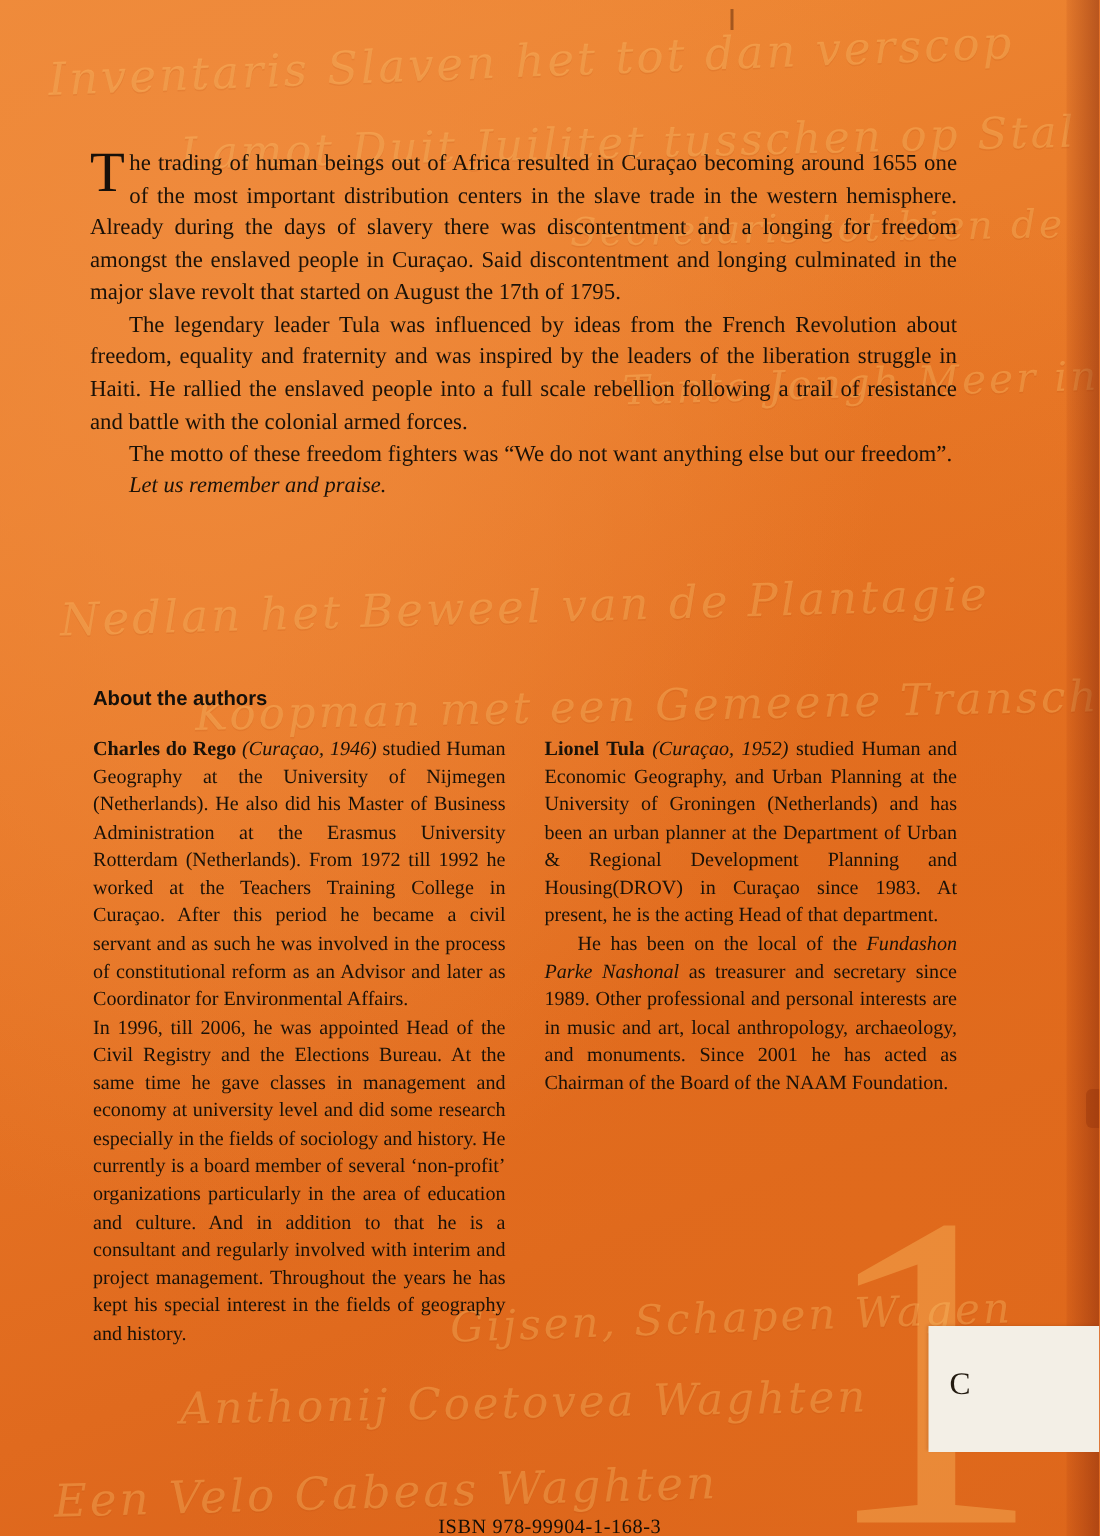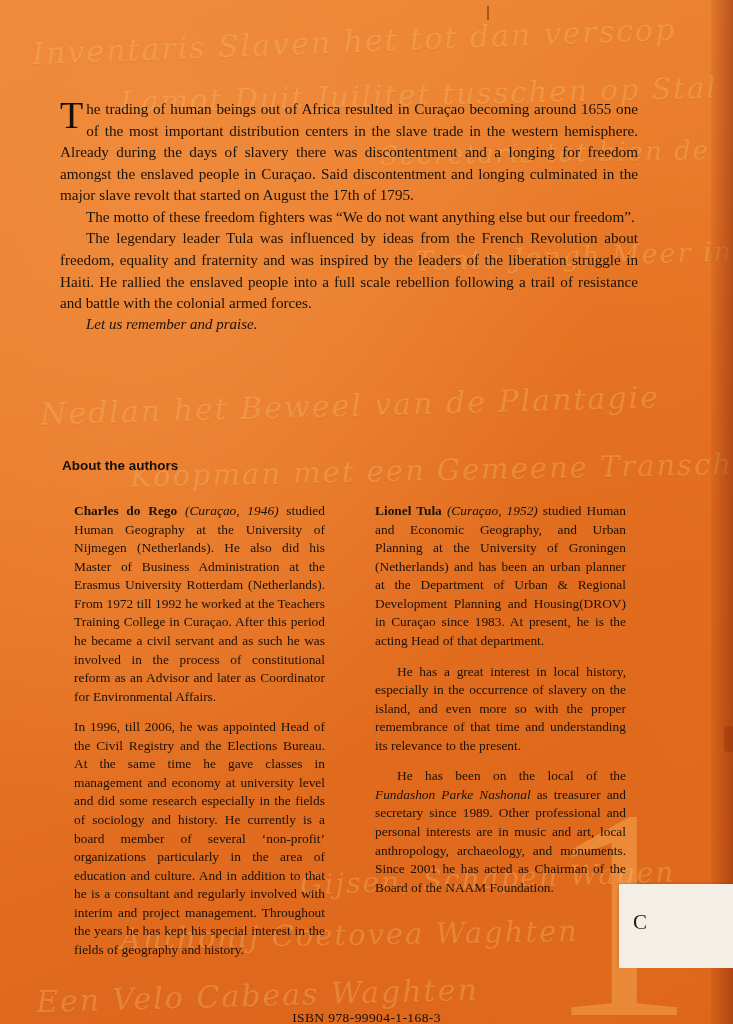--- a/index.html
+++ b/index.html
@@ -110,21 +110,21 @@
     gap: 26px;
   }
   .col {
     width: 275px;
     font-size: 13.4px;
     line-height: 1.385;
     text-align: justify;
     color: #1a1208;
   }
   .col p {
-    margin: 12px;
+    margin: 0;
     text-indent: 0;
   }
   .col p.ind {
     text-indent: 22px;
   }
   .name {
     font-weight: bold;
   }
   .ital {
     font-style: italic;
@@ -194,35 +194,34 @@
   </div>
 
   <div class="big-numeral">1</div>
 
   <div class="edge-band"></div>
   <div class="top-speck"></div>
   <div class="tab-mark"></div>
 
   <div class="intro">
     <p class="first"><span class="dropcap">T</span><span>he trading of human beings out of Africa resulted in Curaçao becoming around 1655 one of the most important distribution centers in the slave trade in the western hemisphere. Already during the days of slavery there was discontentment and a longing for freedom amongst the enslaved people in Curaçao. Said discontentment and longing culminated in the major slave revolt that started on August the 17th of 1795.</span></p>
+    <p>The legendary leader Tula was influenced by ideas from the French Revolution about freedom, equality and fraternity and was inspired by the leaders of the liberation struggle in Haiti. He rallied the enslaved people into a full scale rebellion following a trail of resistance and battle with the colonial armed forces.</p>
     <p>The motto of these freedom fighters was “We do not want anything else but our freedom”.</p>
-    <p>The legendary leader Tula was influenced by ideas from the French Revolution about freedom, equality and fraternity and was inspired by the leaders of the liberation struggle in Haiti. He rallied the enslaved people into a full scale rebellion following a trail of resistance and battle with the colonial armed forces.</p>
     <p class="remember">Let us remember and praise.</p>
   </div>
 
   <div class="authors-heading">About the authors</div>
 
   <div class="columns">
     <div class="col">
       <p><span class="name">Charles do Rego</span> <span class="ital">(Curaçao, 1946)</span><span> studied Human Geography at the University of Nijmegen (Netherlands). He also did his Master of Business Administration at the Erasmus University Rotterdam (Netherlands). From 1972 till 1992 he worked at the Teachers Training College in Curaçao. After this period he became a civil servant and as such he was involved in the process of constitutional reform as an Advisor and later as Coordinator for Environmental Affairs.</span></p>
       <p>In 1996, till 2006, he was appointed Head of the Civil Registry and the Elections Bureau. At the same time he gave classes in management and economy at university level and did some research especially in the fields of sociology and history. He currently is a board member of several ‘non-profit’ organizations particularly in the area of education and culture. And in addition to that he is a consultant and regularly involved with interim and project management. Throughout the years he has kept his special interest in the fields of geography and history.</p>
     </div>
     <div class="col">
       <p><span class="name">Lionel Tula</span> <span class="ital">(Curaçao, 1952)</span><span> studied Human and Economic Geography, and Urban Planning at the University of Groningen (Netherlands) and has been an urban planner at the Department of Urban &amp; Regional Development Planning and Housing(DROV) in Curaçao since 1983. At present, he is the acting Head of that department.</span></p>
-      <p class="ind">He has a great interest in local history, especially in the occurrence of slavery on the island, and even more so with the proper remembrance of that time and understanding its relevance to the present.</p>
       <p class="ind"><span>He has been on the local of the </span><span class="ital">Fundashon Parke Nashonal</span><span> as treasurer and secretary since 1989. Other professional and personal interests are in music and art, local anthropology, archaeology, and monuments. Since 2001 he has acted as Chairman of the Board of the NAAM Foundation.</span></p>
     </div>
   </div>
 
   <div class="corner-label">
     <div class="mark">C</div>
   </div>
 
   <div class="isbn">ISBN 978-99904-1-168-3</div>
 

